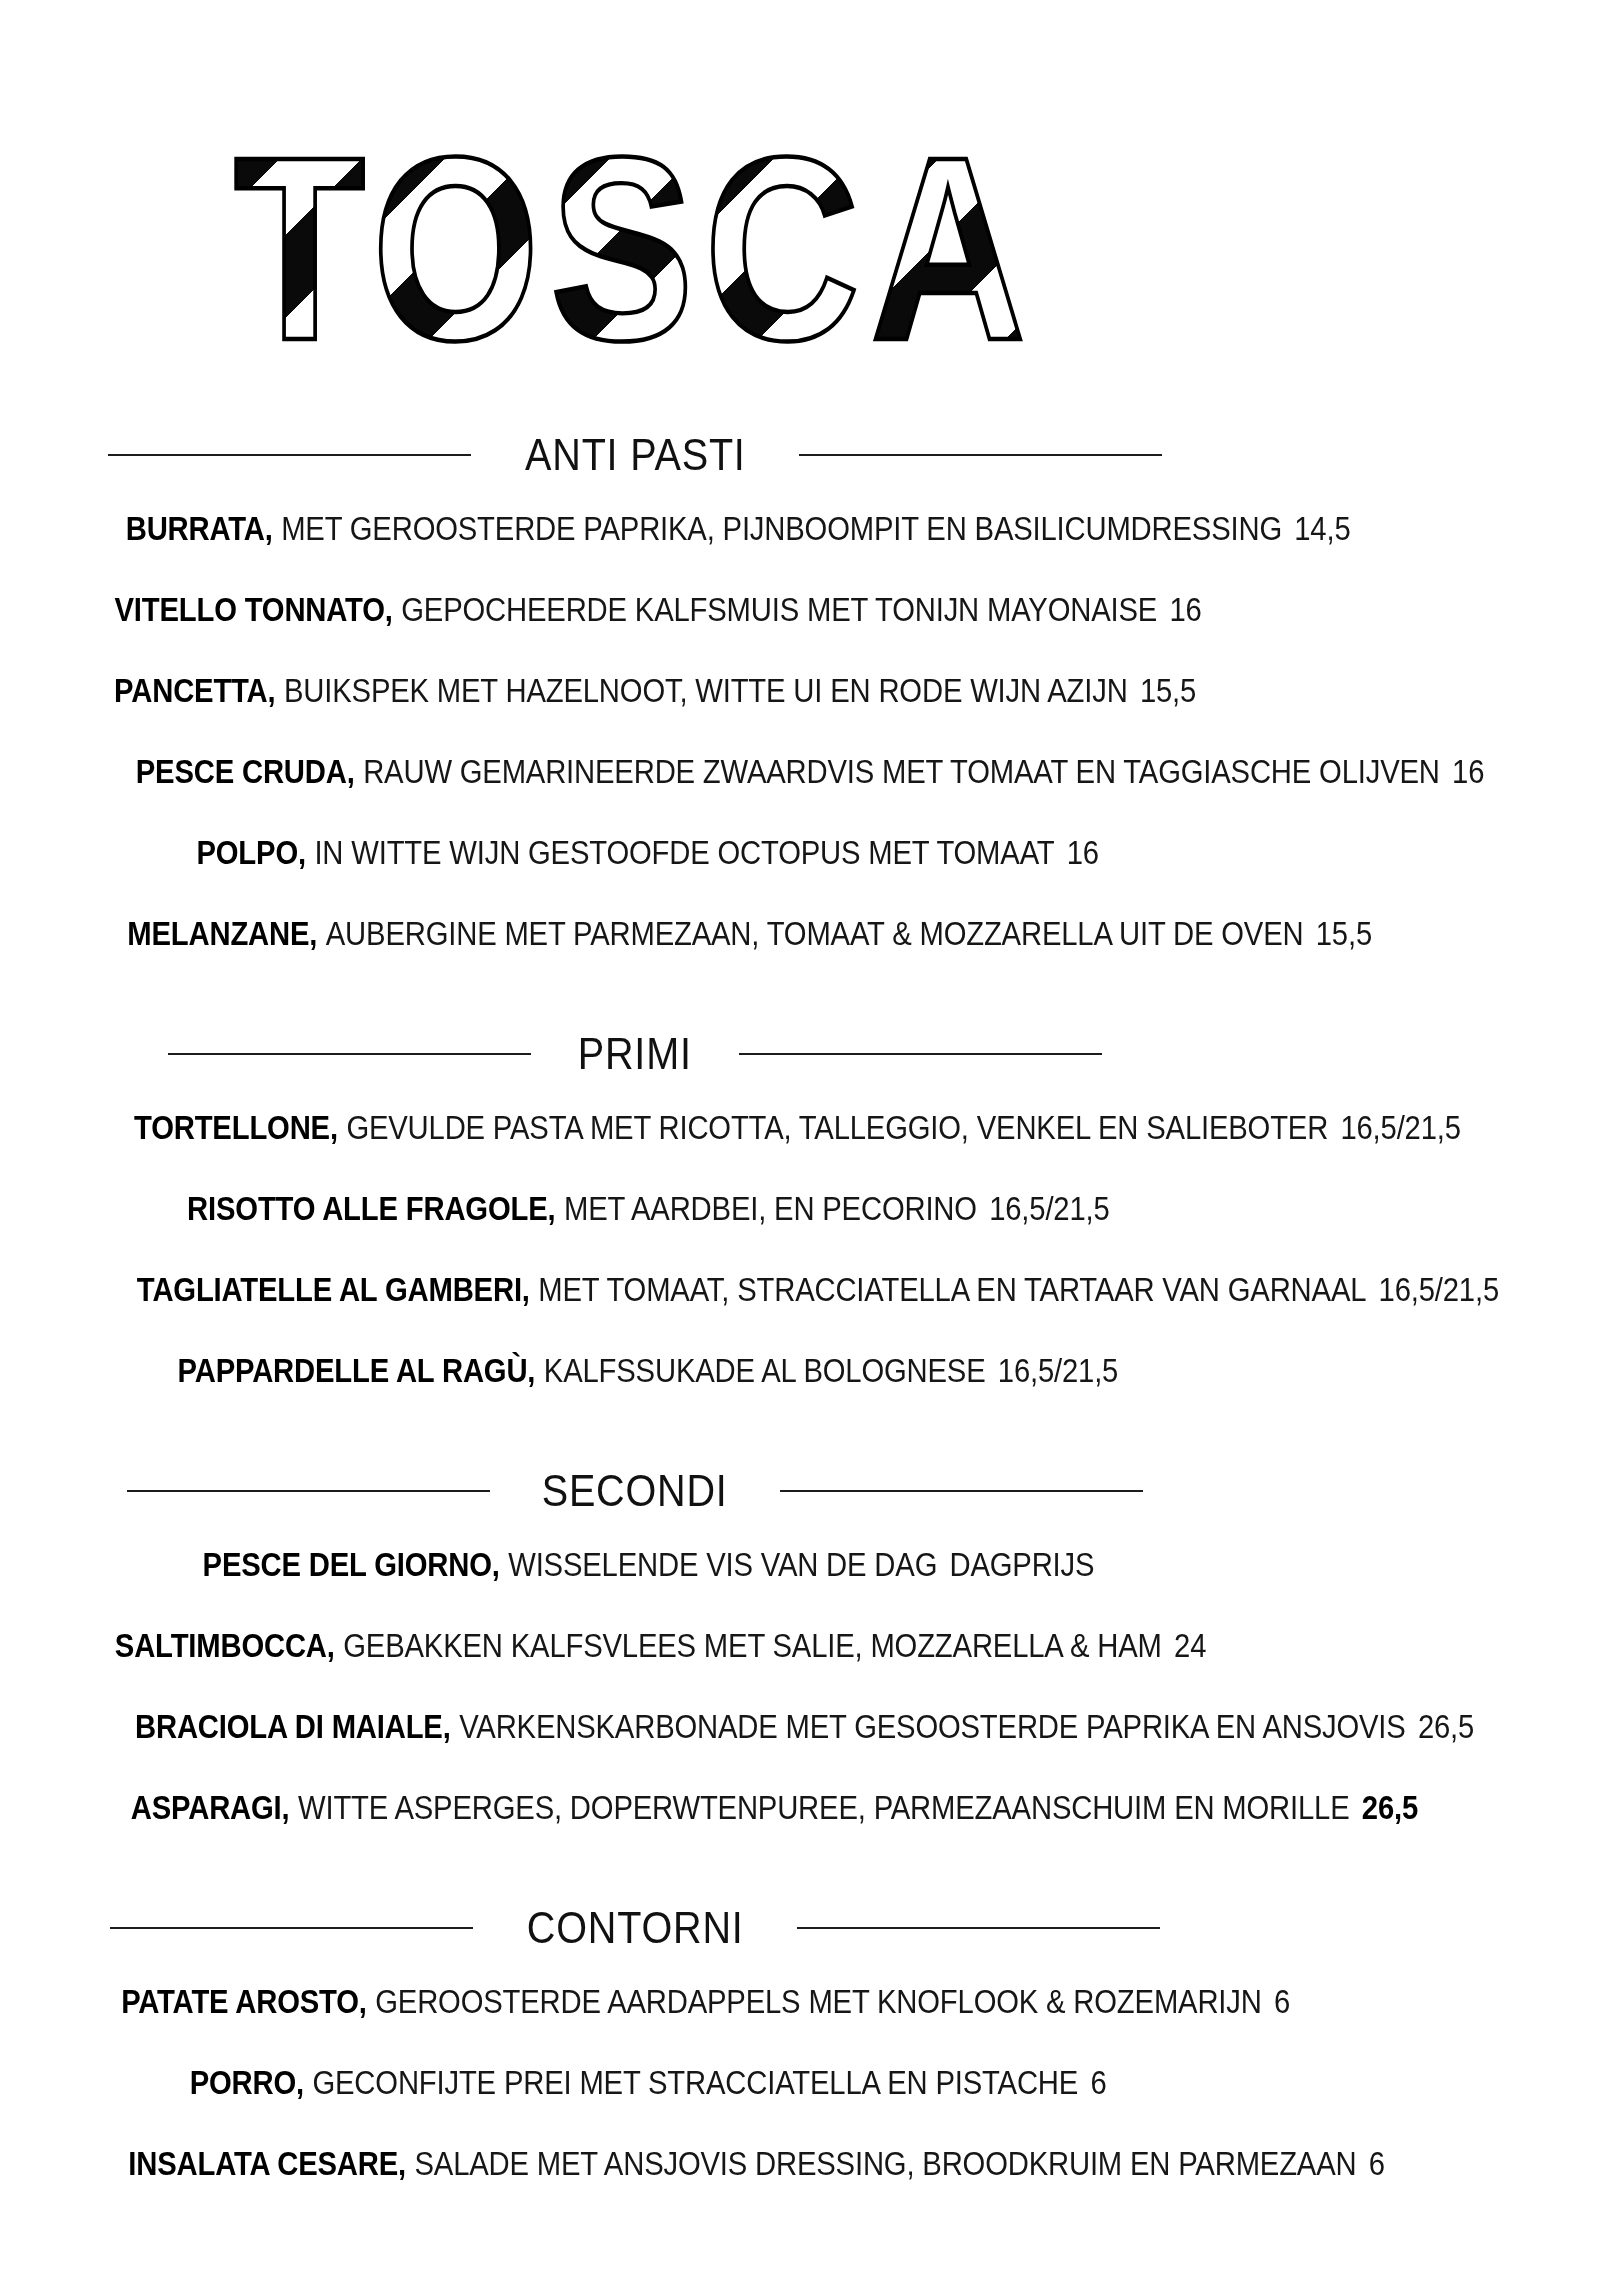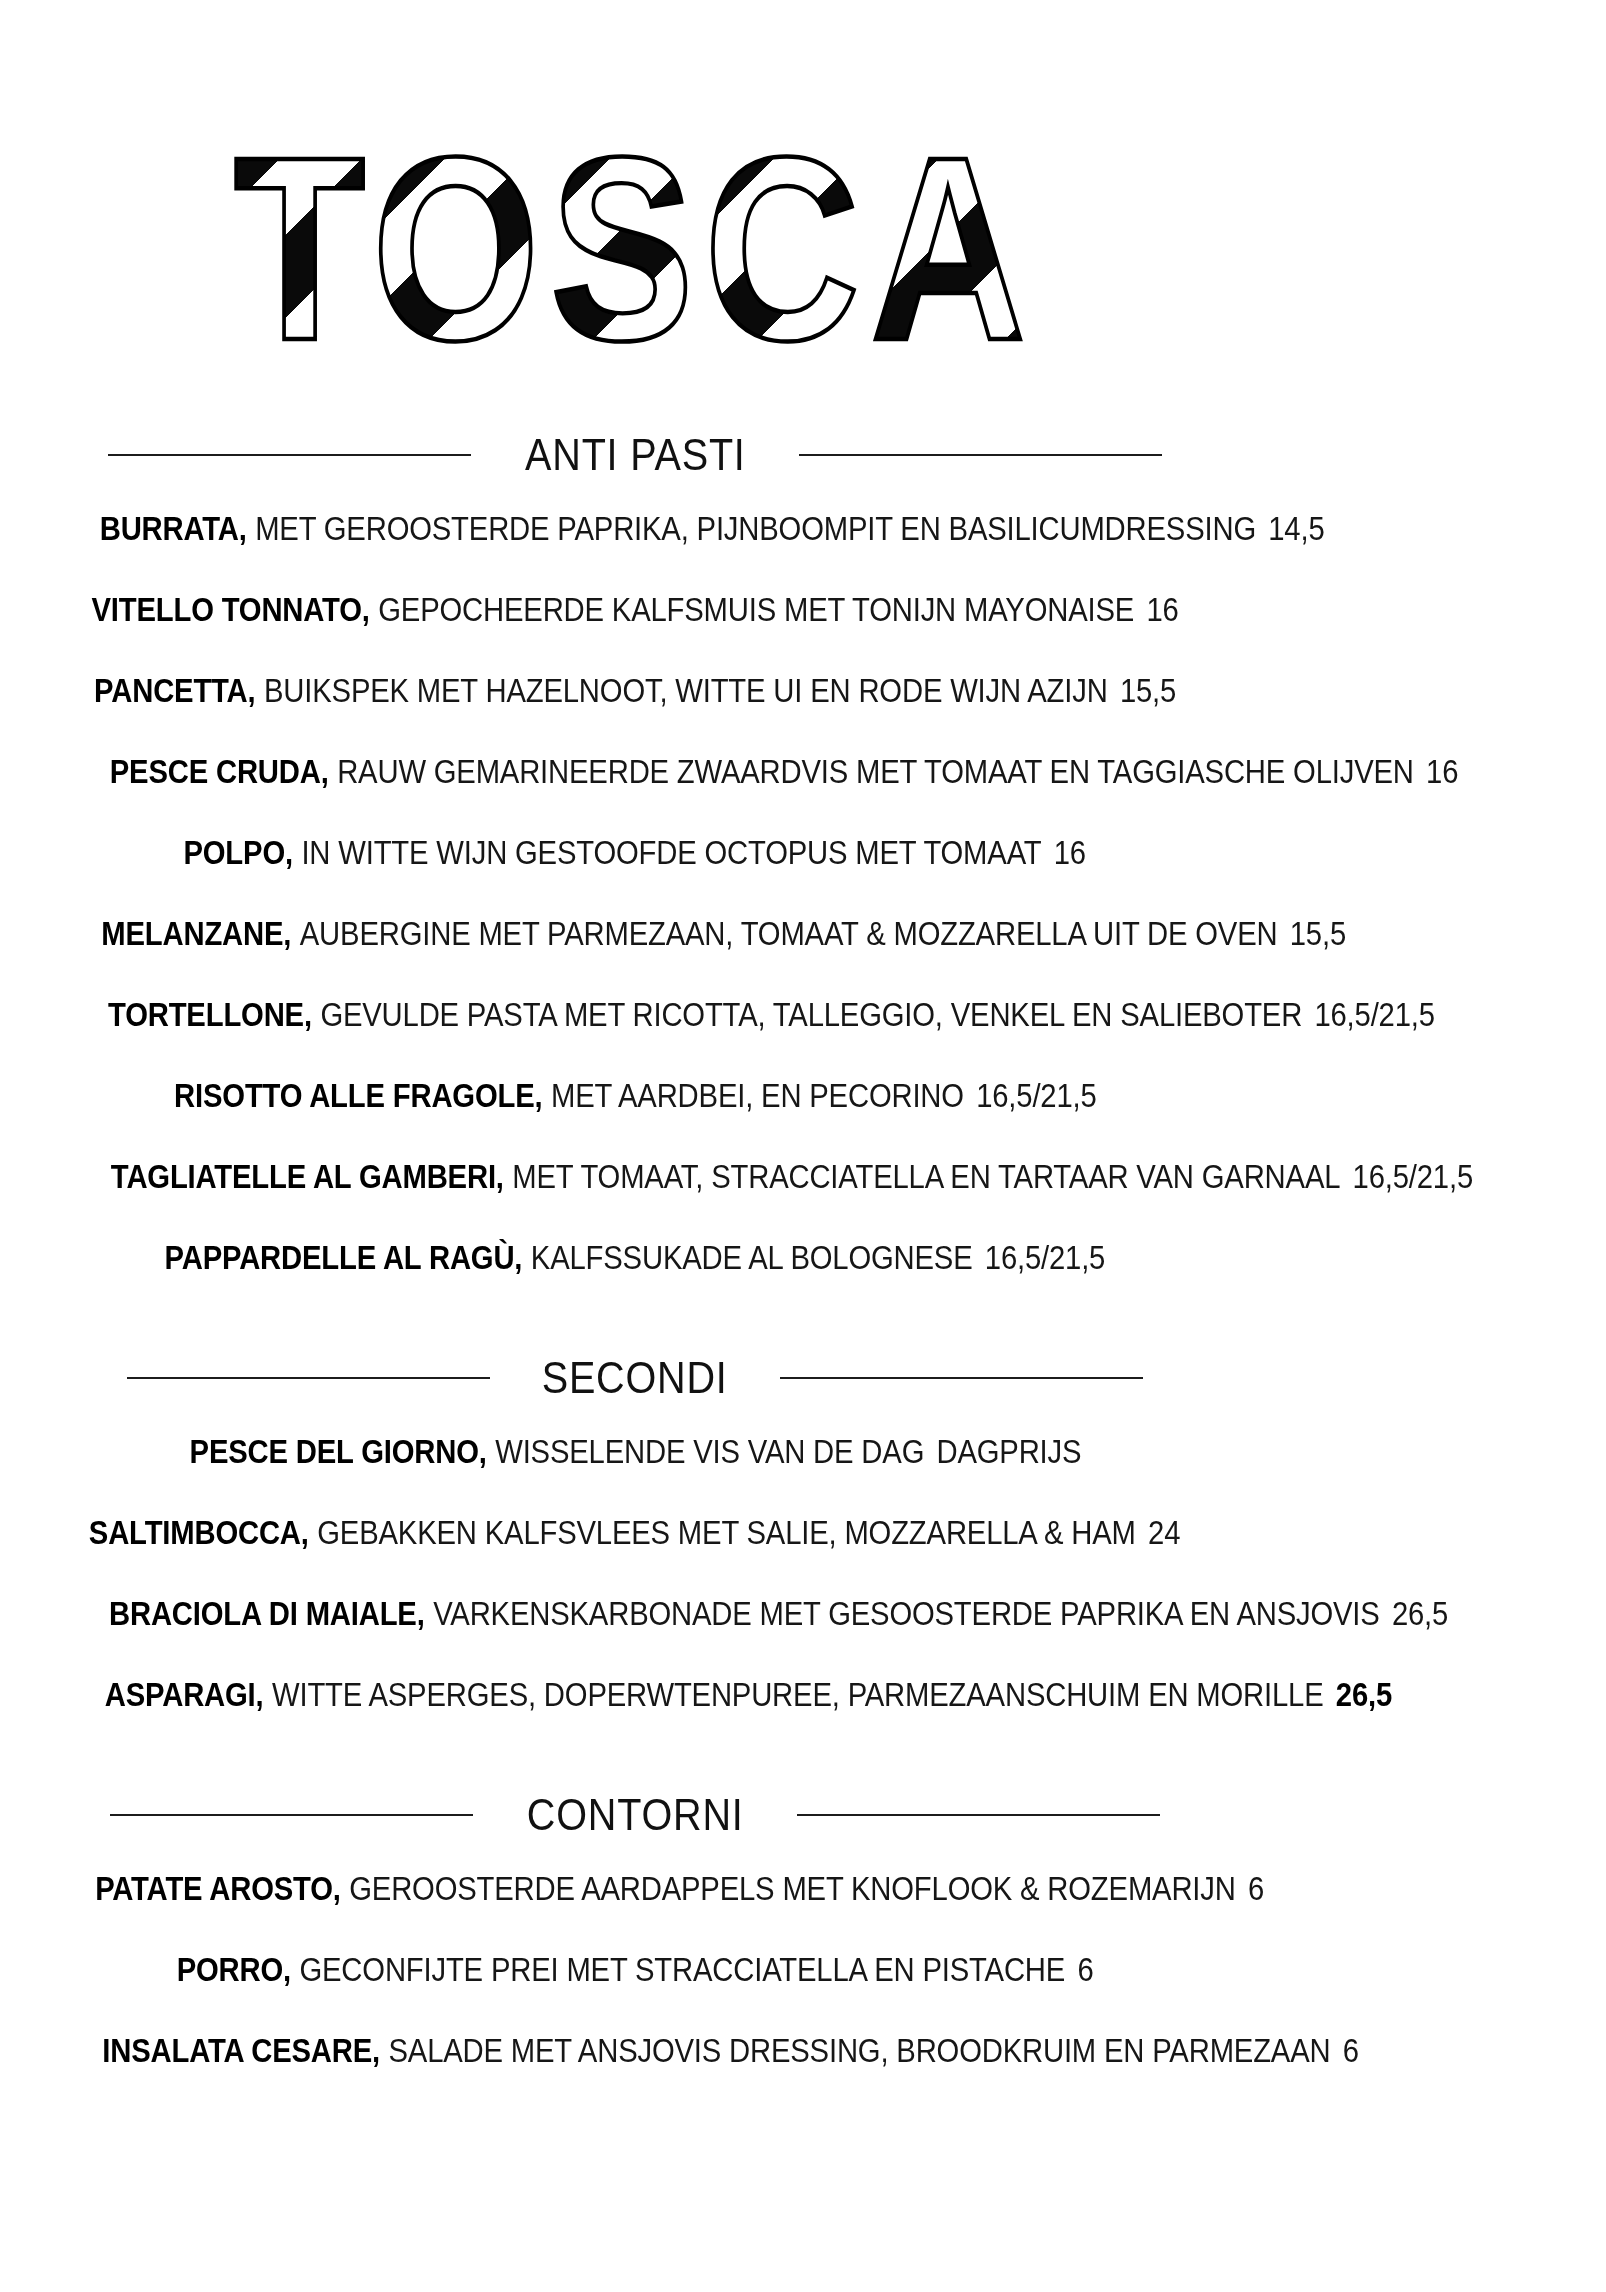--- a/index.html
+++ b/index.html
@@ -9,21 +9,21 @@
   }
   .menu{width:1270px;text-align:center;}
   .logo-wrap{margin:133px auto 0;width:824px;}
   .sec-header{display:flex;align-items:center;justify-content:center;gap:39px;margin:70px 0 29px;text-align:right;}
   .rule{width:363px;height:2.7px;background:#1c1c1c;flex:0 0 auto;}
   .sec-title{
     font-size:45px;font-weight:400;line-height:50px;margin:0;letter-spacing:0.9px;
     white-space:nowrap;transform:scaleX(0.88);transform-origin:50% 50%;color:#111;
   }
   .items{margin:0;padding:0;list-style:none;}
-  .item{margin:4px 0 36px;line-height:38px;white-space:nowrap;}
+  .item{margin:4px 0 36px;line-height:38px;white-space:nowrap;padding-left:26px;}
   .item-inner{display:inline-block;font-size:34px;transform:scaleX(0.86);transform-origin:50% 50%;}
   .item-name{font-weight:700;color:#000;letter-spacing:-0.2px;}
   .item-desc{font-weight:400;color:#161616;margin-left:9.9px;letter-spacing:-0.2px;}
   .item-price{font-weight:400;color:#161616;margin-left:14.3px;letter-spacing:-0.2px;}
   .item-price.bold{font-weight:700;color:#000;}
 </style>
 </head>
 <body>
 
 <div class="menu">
@@ -52,20 +52,25 @@
       <li class="item"><span class="item-inner"><span class="item-name">BURRATA,</span><span class="item-desc">MET GEROOSTERDE PAPRIKA, PIJNBOOMPIT EN BASILICUMDRESSING</span><span class="item-price">14,5</span></span></li>
       <li class="item"><span class="item-inner"><span class="item-name">VITELLO TONNATO,</span><span class="item-desc">GEPOCHEERDE KALFSMUIS MET TONIJN MAYONAISE</span><span class="item-price">16</span></span></li>
       <li class="item"><span class="item-inner"><span class="item-name">PANCETTA,</span><span class="item-desc">BUIKSPEK MET HAZELNOOT, WITTE UI EN RODE WIJN AZIJN</span><span class="item-price">15,5</span></span></li>
       <li class="item"><span class="item-inner"><span class="item-name">PESCE CRUDA,</span><span class="item-desc">RAUW GEMARINEERDE ZWAARDVIS MET TOMAAT EN TAGGIASCHE OLIJVEN</span><span class="item-price">16</span></span></li>
       <li class="item"><span class="item-inner"><span class="item-name">POLPO,</span><span class="item-desc">IN WITTE WIJN GESTOOFDE OCTOPUS MET TOMAAT</span><span class="item-price">16</span></span></li>
       <li class="item"><span class="item-inner"><span class="item-name">MELANZANE,</span><span class="item-desc">AUBERGINE MET PARMEZAAN, TOMAAT &amp; MOZZARELLA UIT DE OVEN</span><span class="item-price">15,5</span></span></li>
     </ul>
   </div>
 
   <div>
+    <div class="sec-header">
+      <span class="rule"></span>
+      <h2 class="sec-title">PRIMI</h2>
+      <span class="rule"></span>
+    </div>
     <ul class="items">
       <li class="item"><span class="item-inner"><span class="item-name">TORTELLONE,</span><span class="item-desc">GEVULDE PASTA MET RICOTTA, TALLEGGIO, VENKEL EN SALIEBOTER</span><span class="item-price">16,5/21,5</span></span></li>
       <li class="item"><span class="item-inner"><span class="item-name">RISOTTO ALLE FRAGOLE,</span><span class="item-desc">MET AARDBEI, EN PECORINO</span><span class="item-price">16,5/21,5</span></span></li>
       <li class="item"><span class="item-inner"><span class="item-name">TAGLIATELLE AL GAMBERI,</span><span class="item-desc">MET TOMAAT, STRACCIATELLA EN TARTAAR VAN GARNAAL</span><span class="item-price">16,5/21,5</span></span></li>
       <li class="item"><span class="item-inner"><span class="item-name">PAPPARDELLE AL RAGÙ,</span><span class="item-desc">KALFSSUKADE AL BOLOGNESE</span><span class="item-price">16,5/21,5</span></span></li>
     </ul>
   </div>
 
   <div>
     <div class="sec-header">

